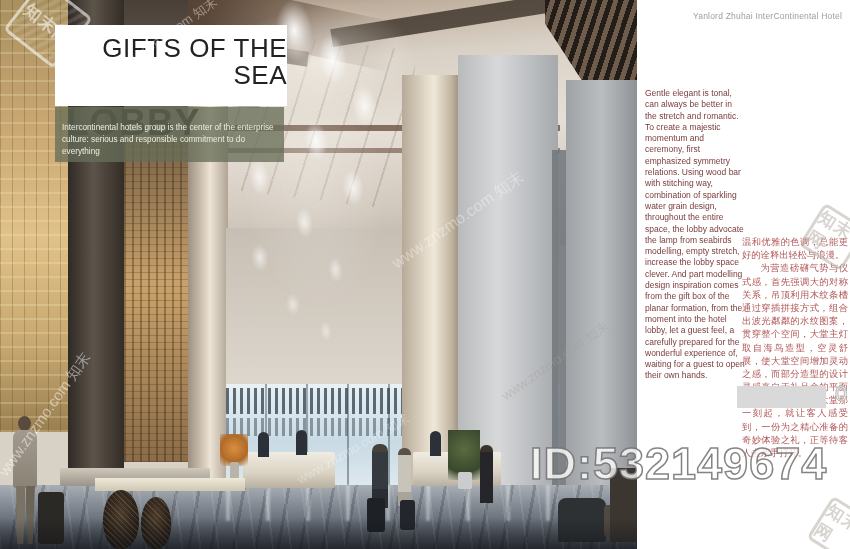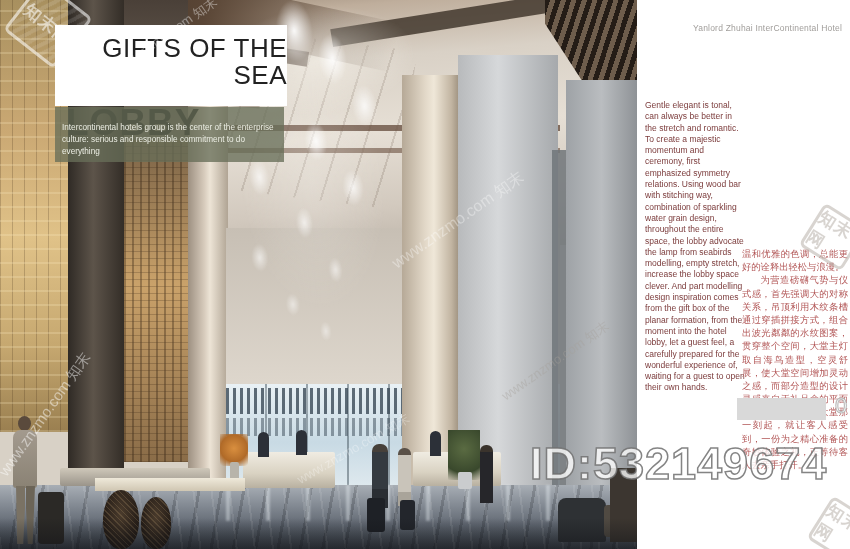--- a/index.html
+++ b/index.html
@@ -133,21 +133,21 @@
   .desk-far-right { left:610px; top:468px; width:27px; height:74px; background:#3c3630; }
 
   
   .title-box { left:55px; top:25px; width:232px; height:81px; background:#ffffff; padding:10px 0 0 11px; z-index:6; }
   .subtitle { font-size:26px; font-weight:400; color:#222; letter-spacing:.5px; line-height:1.05;text-align:right; }
   .title { font-size:37px; font-weight:700; color:#111; letter-spacing:1px; line-height:1.0; margin-top:14px; }
   .caption-bar { left:55px; top:107px; width:229px; padding:15px 6px 4px 7px; z-index:6;
     background:rgba(104,110,88,.78); color:#eceee4; font-size:8.2px; line-height:1.45; }
 
   
-  .panel { left:637px; top:16px; width:213px; height:483px; background:#ffffff; z-index:4; }
+  .panel { left:637px; top:4px; width:213px; height:483px; background:#ffffff; z-index:4; }
   .proj-header { position:absolute; top:7px; right:8px; font-size:8.5px; color:#a09d9a; letter-spacing:.2px; }
   .eng { position:absolute; left:8px; top:84px; width:100px; font-size:8.5px; line-height:1.33; color:#7b3b3b; }
   .eng p + p { margin-top:0; }
   .chn { position:absolute; left:105px; top:232px; width:106px; font-size:9.3px; line-height:1.42;
          color:#b25656; text-align:justify; }
   .chn p.indent { text-indent:2em; }
   .gray-bar { position:absolute; left:100px; top:382px; width:89px; height:22px; background:#d9d9d9; }
   .page-zero { position:absolute; left:198px; top:377px; font-size:22px; font-weight:400;
                color:#ffffff; -webkit-text-stroke:1px #b8b8b8; text-shadow:0 0 1px #c4c4c4; }
 

